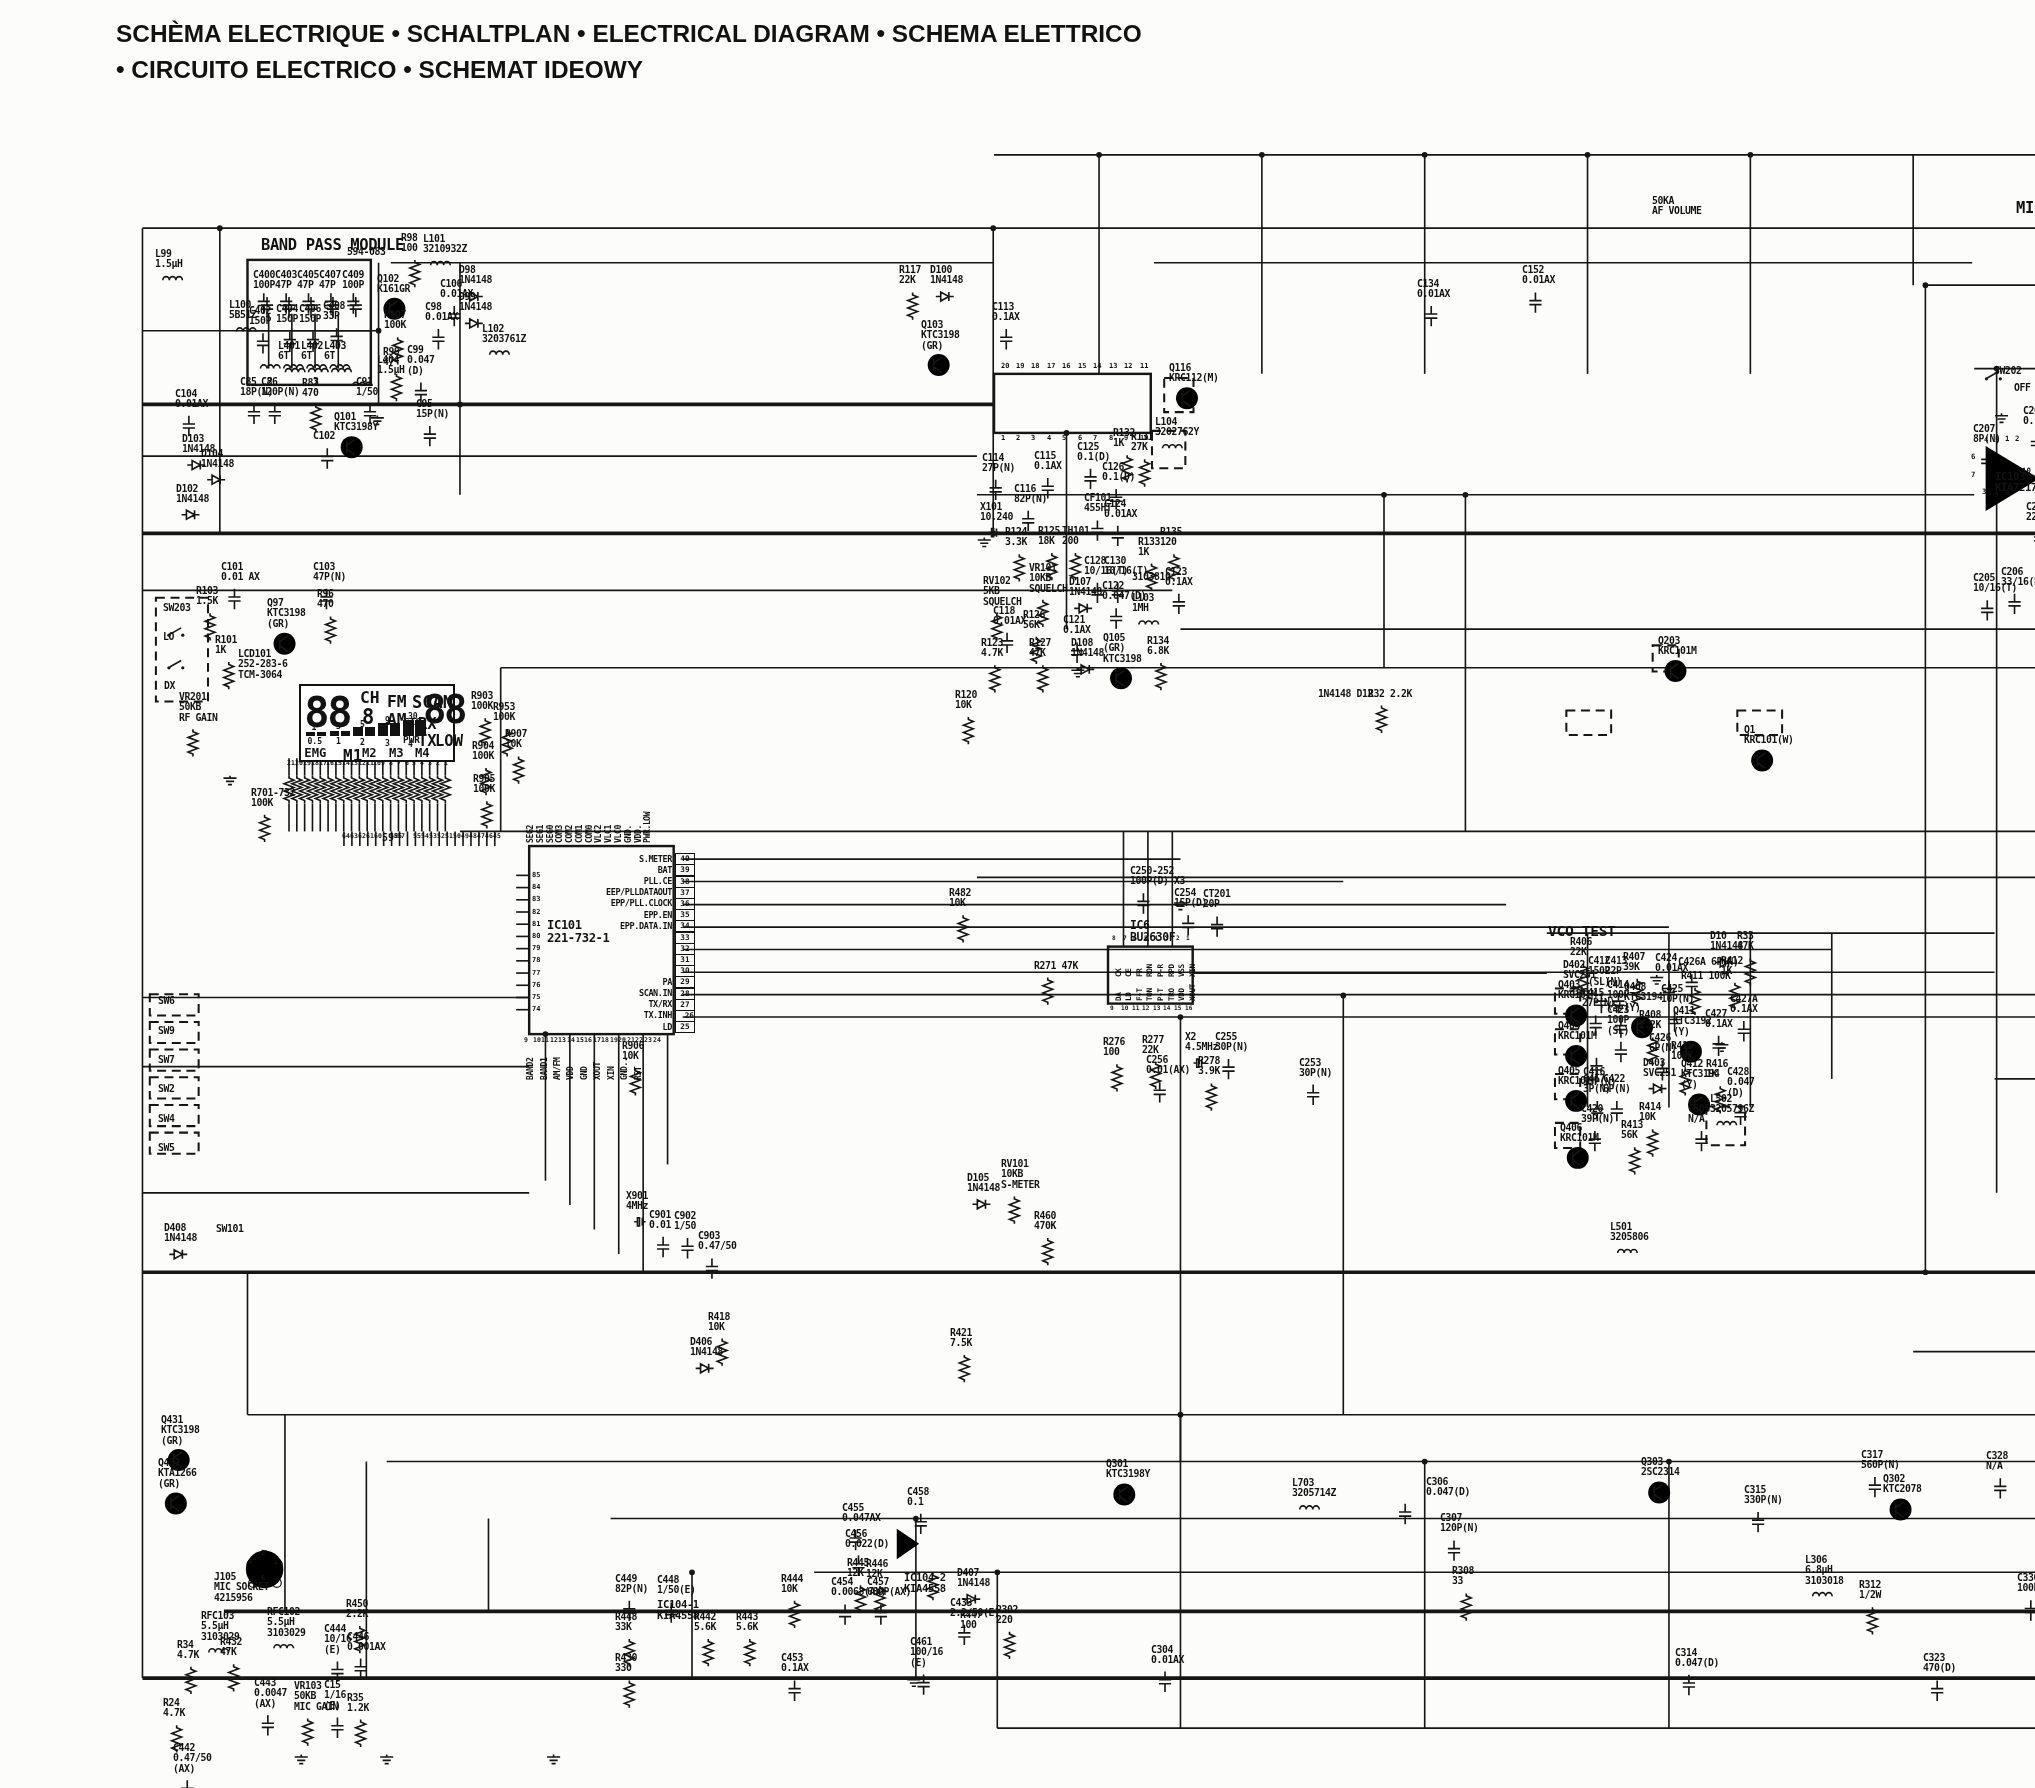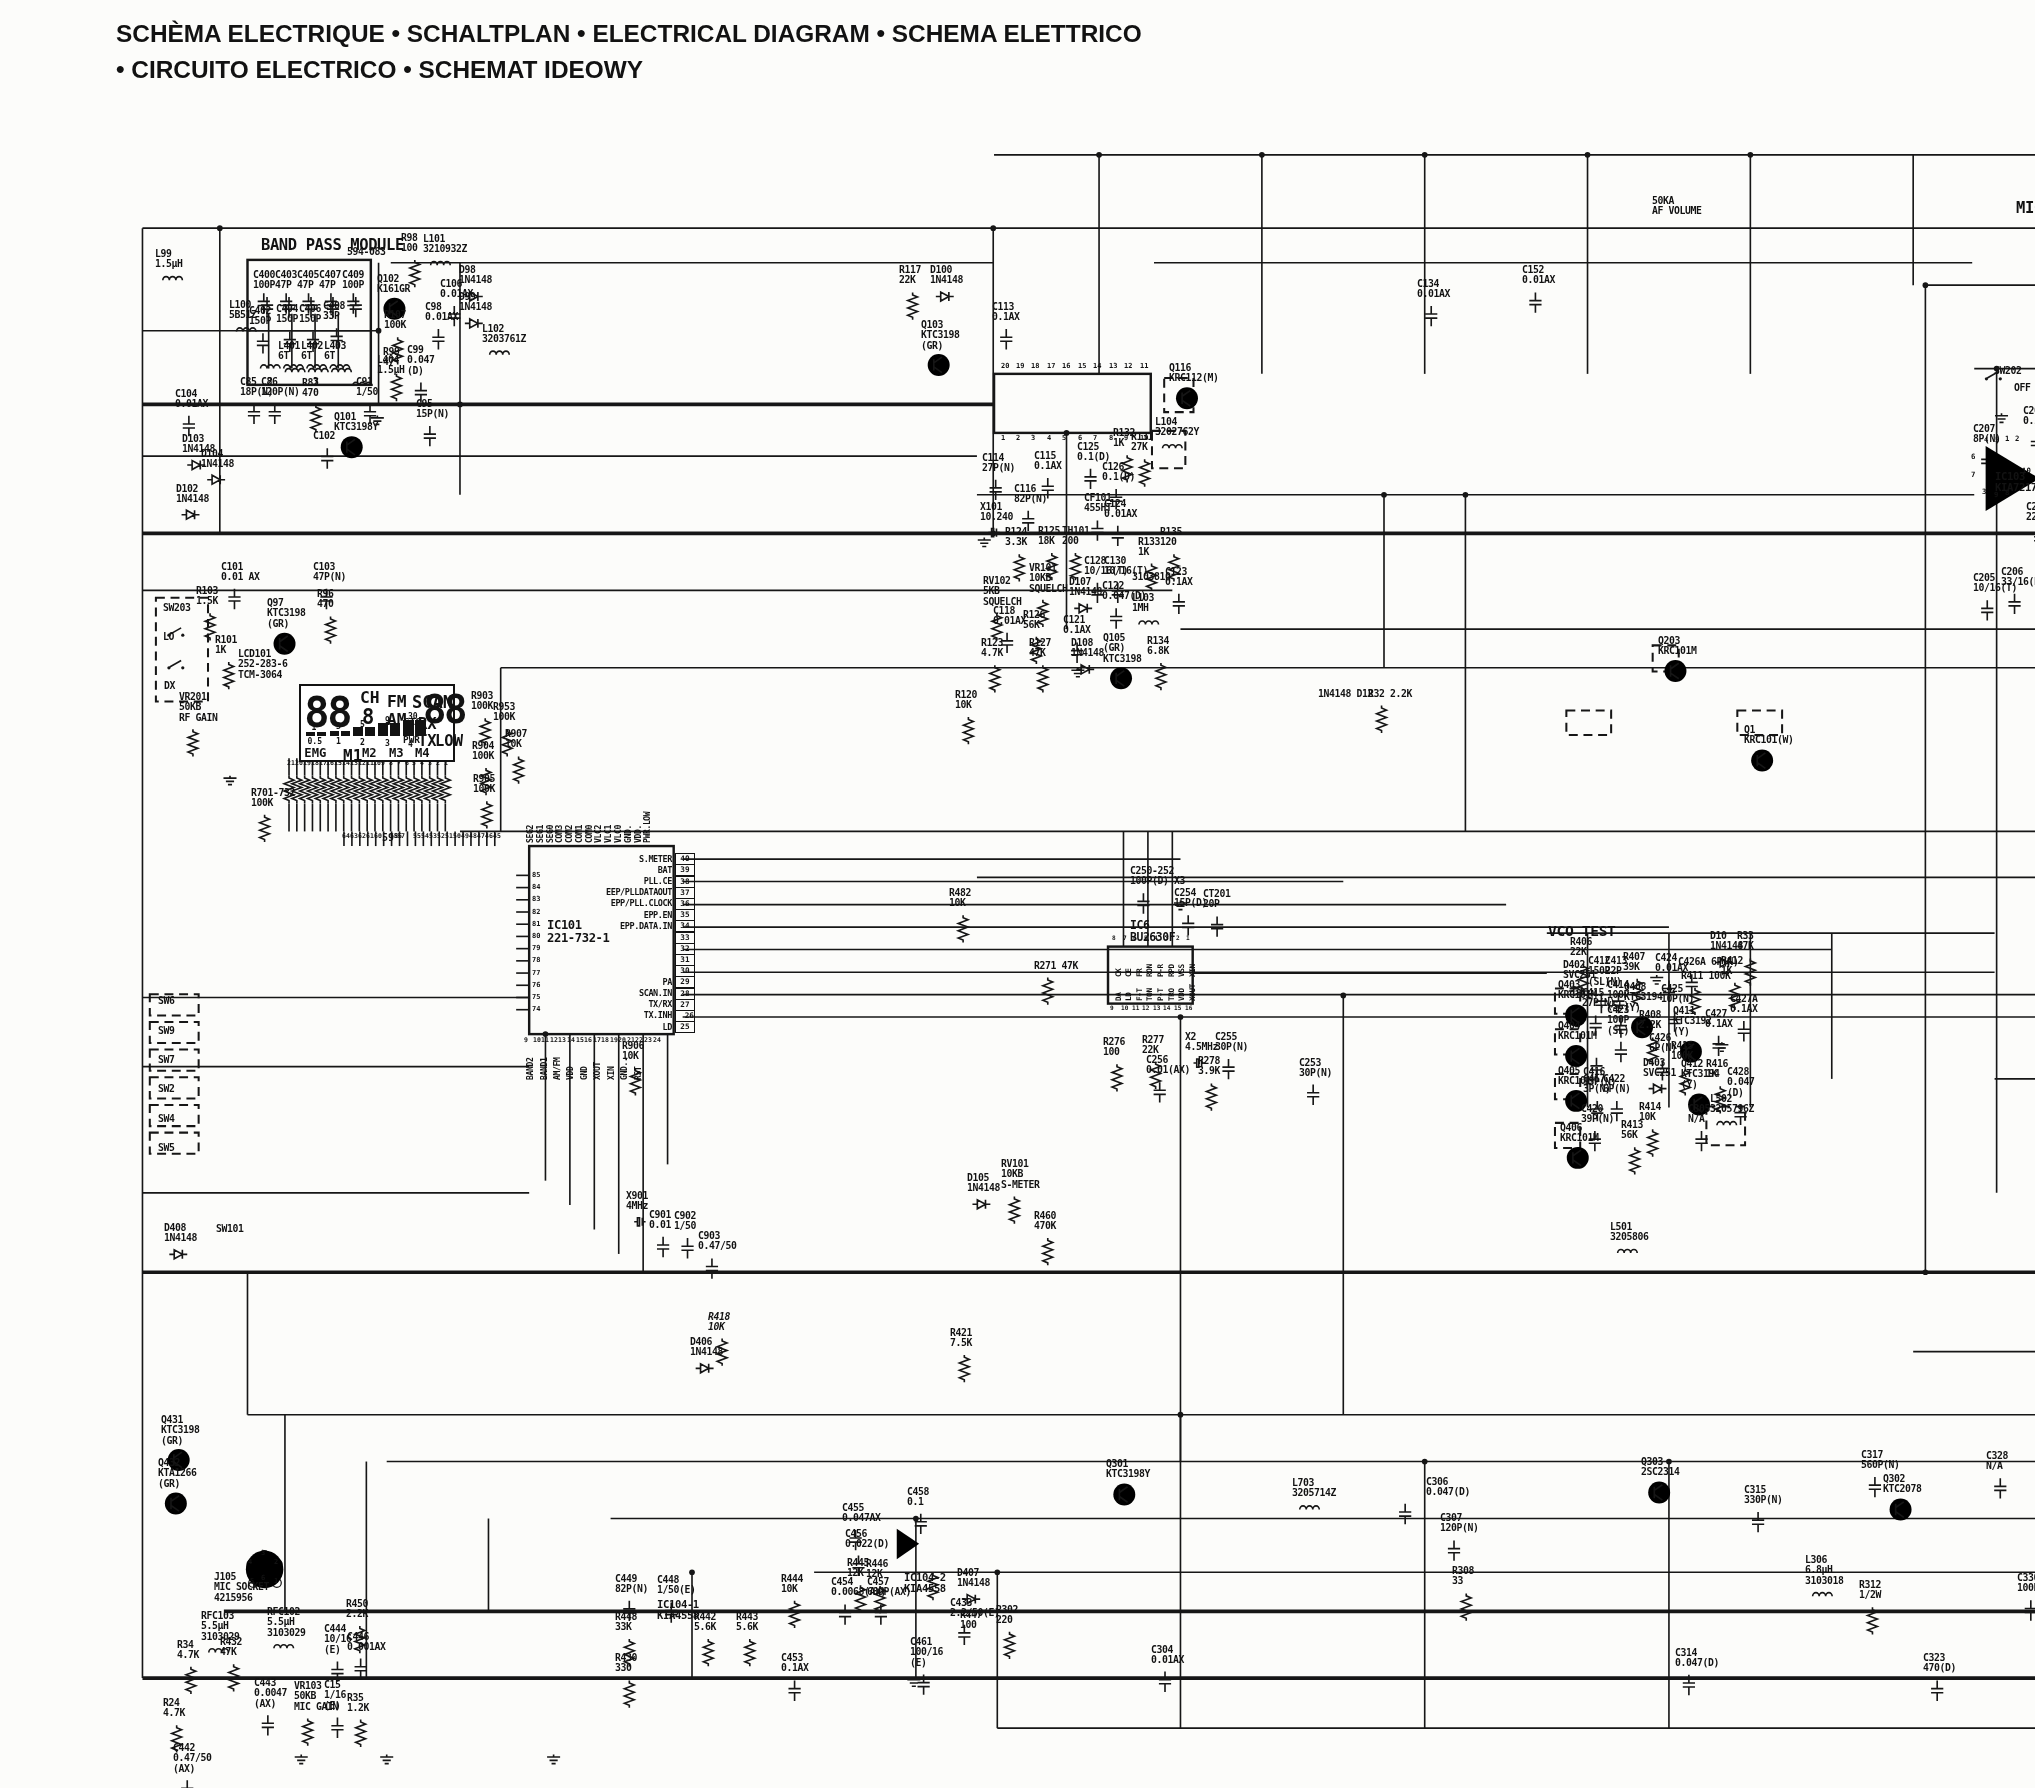--- a/index.html
+++ b/index.html
@@ -844,21 +844,21 @@
       <div class="lbl" style="left: 626px; top: 1191px;">X901
 4MHz</div>
       <div class="lbl" style="left: 649px; top: 1210px;">C901
 0.01</div>
       <div class="lbl" style="left: 674px; top: 1211px;">C902
 1/50</div>
       <div class="lbl" style="left: 698px; top: 1231px;">C903
 0.47/50</div>
       <div class="lbl" style="left: 690px; top: 1337px;">D406
 1N4148</div>
-      <div class="lbl" style="left: 708px; top: 1312px; font-style: italic;">R418
+      <div class="lbl" style="left: 708px; top: 1312px;">R418
 10K</div>
       <div class="lbl" style="left: 950px; top: 1328px;">R421
 7.5K</div>
       <div class="lbl" style="left: 949px; top: 888px;">R482
 10K</div>
       <div class="lbl" style="left: 982px; top: 453px;">C114
 27P(N)</div>
       <div class="lbl" style="left: 980px; top: 502px;">X101
 10.240</div>
       <div class="lbl" style="left: 1014px; top: 484px;">C116

